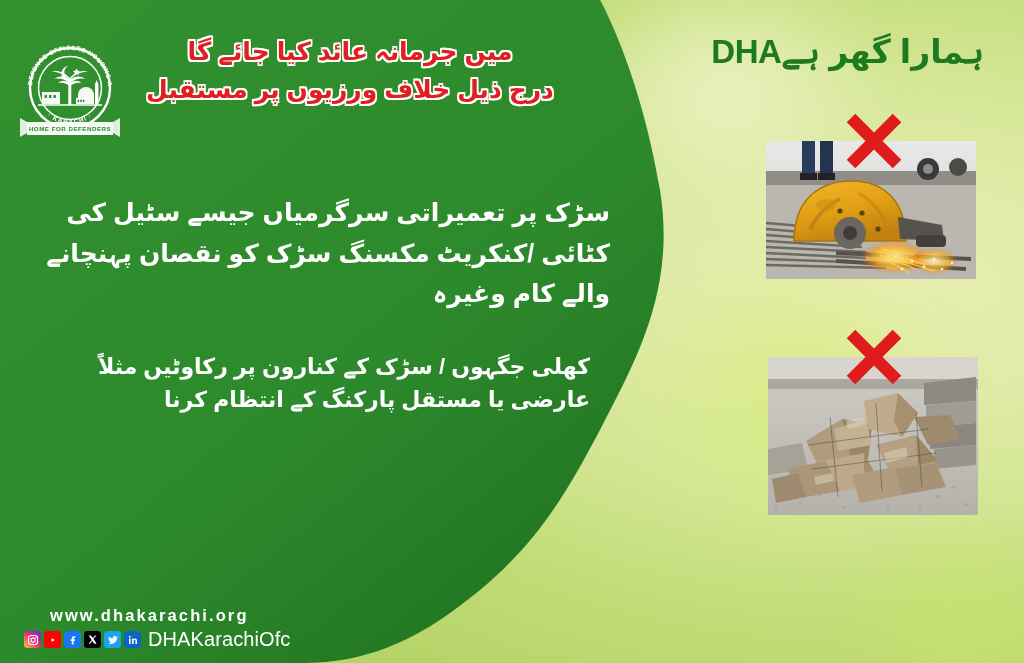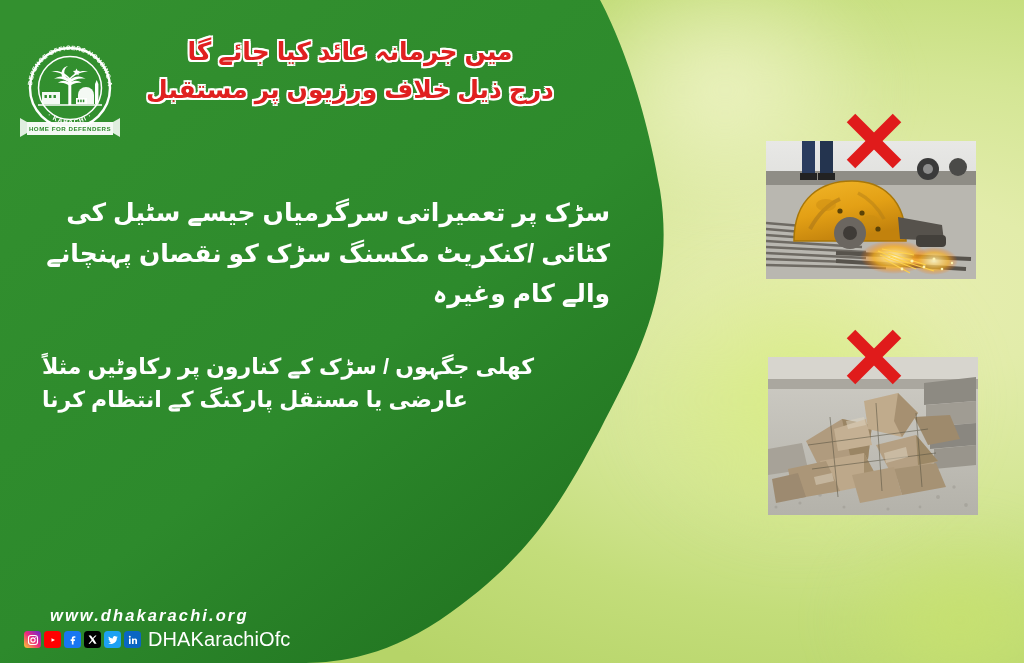--- a/index.html
+++ b/index.html
@@ -110,21 +110,21 @@
     font-weight: 700;
     line-height: 1.62;
   }
   .bullet-1 {
     font-size: 25px;
     text-align: right;
     padding-right: 6px;
   }
   .bullet-2 {
     font-size: 22px;
-    text-align: left;
+    text-align: right;
     padding-right: 26px;
     padding-left: 26px;
     margin-top: 36px;
     line-height: 1.5;
   }
 
   
   .photo {
     position: absolute;
     overflow: hidden;
@@ -146,21 +146,20 @@
     left: 24px; top: 606px;
     width: 330px;
   }
   .site {
     color: #ffffff;
     font-size: 16.5px;
     font-weight: 700;
     letter-spacing: 2.1px;
     padding-left: 26px;
     margin-bottom: 3px;
-    font-style: italic;
   }
   .socials {
     display: flex;
     align-items: center;
     gap: 3px;
   }
   .sicon {
     width: 17px; height: 17px;
     border-radius: 3.5px;
     display: flex;
@@ -277,20 +276,23 @@
         <text x="52" y="105" font-size="6.2" font-family="'Liberation Sans',sans-serif" font-weight="700" fill="#2d8a2c" text-anchor="middle" letter-spacing="0.5">HOME FOR DEFENDERS</text>
       </g>
     </svg>
   </div>
 
   <div class="headline">
     <span>میں جرمانہ عائد کیا جائے گا</span>
     <span>درج ذیل خلاف ورزیوں پر مستقبل</span>
   </div>
 
+  <div class="tagline">
+    <span class="urdu">ہمارا گھر ہے</span><span class="dha">DHA</span>
+  </div>
 
   <div class="bullets">
     <div class="bullet bullet-1">
       <span>سڑک پر تعمیراتی سرگرمیاں جیسے سٹیل کی کٹائی /کنکریٹ مکسنگ سڑک کو نقصان پہنچانے والے کام وغیرہ</span>
     </div>
     <div class="bullet bullet-2">
       <span>کھلی جگہوں / سڑک کے کنارون پر رکاوٹیں مثلاً عارضی یا مستقل پارکنگ کے انتظام کرنا</span>
     </div>
   </div>
 

